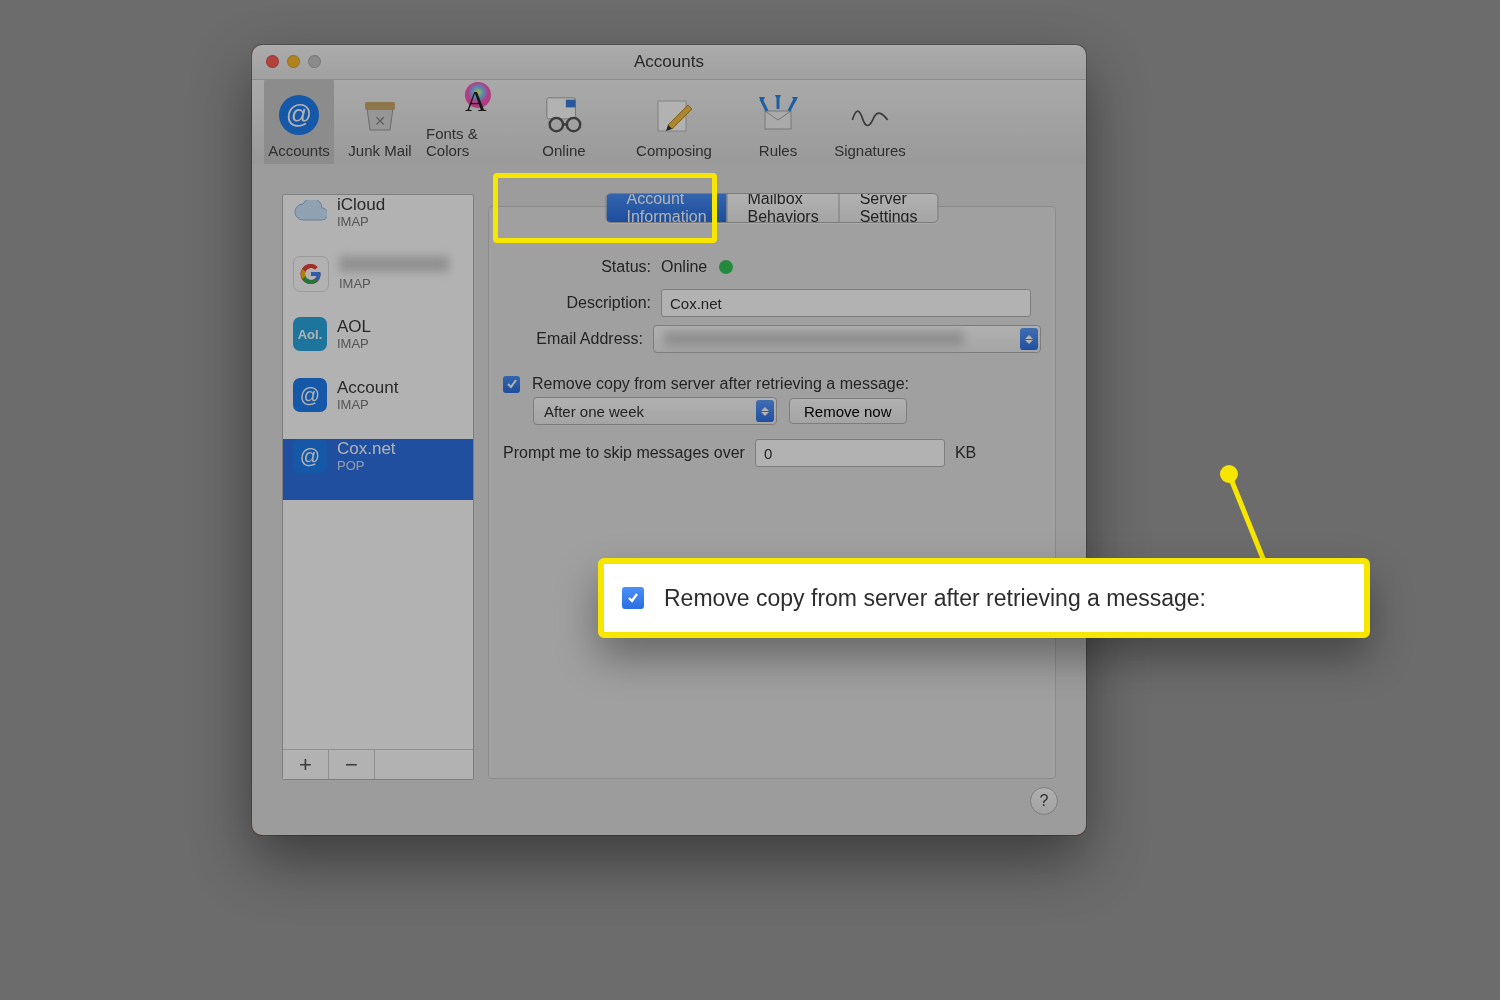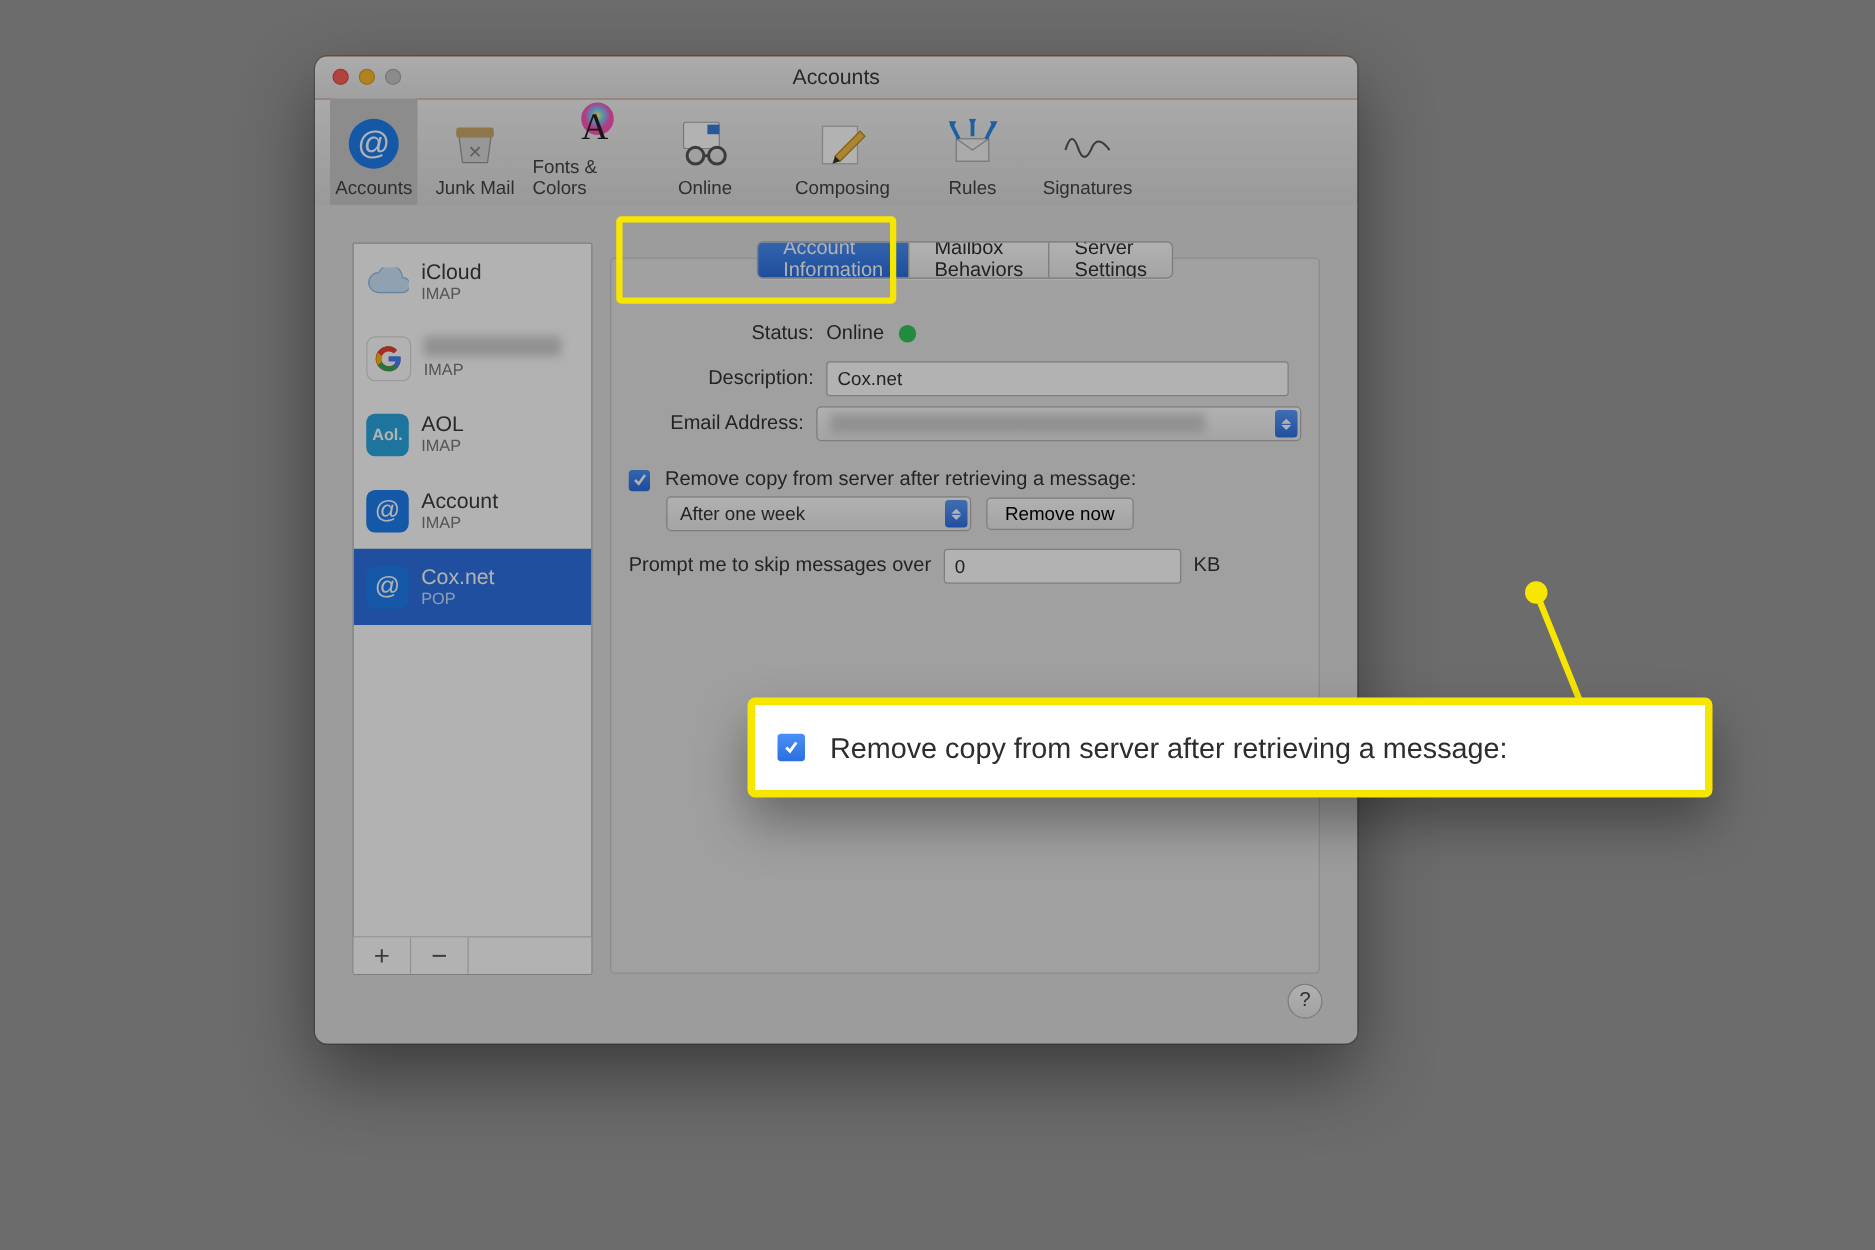--- a/index.html
+++ b/index.html
@@ -27,21 +27,21 @@
   .tb-item:nth-child(5){width:128px}
   .tb-item:nth-child(6){width:80px}
   .tb-item:nth-child(7){width:104px}
   .tb-item:nth-child(8){width:104px}
   .tb-item:nth-child(9){width:64px}
 
   
   .body{position:absolute;left:0;right:0;top:119px;bottom:0;background:#e0e0e0}
   .sidebar{position:absolute;left:30px;top:30px;width:190px;height:584px;background:#fff;border:1px solid #b5b5b5;border-radius:2px}
   .sb-list{position:absolute;inset:0 0 29px 0;overflow:hidden}
-  .sb-row{height:61px;display:flex;align-items:center;gap:10px;padding:0 10px;color:#3b3b3b}
+  .sb-row{height:61px;display:flex;align-items:flex-start;gap:10px;padding:0 10px;color:#3b3b3b}
   .sb-row.selected{background:#2f72e4;color:#fff}
   .sb-row .sb-ico{width:34px;height:34px;border-radius:7px;display:flex;align-items:center;justify-content:center;flex:0 0 34px}
   .sb-row .sb-txt{display:flex;flex-direction:column;line-height:1.15}
   .sb-row .sb-name{font-size:17px}
   .sb-row .sb-proto{font-size:13px;color:#7a7a7a}
   .sb-row.selected .sb-proto{color:#cfe0ff}
   .sb-foot{position:absolute;left:0;right:0;bottom:0;height:29px;border-top:1px solid #cfcfcf;display:flex;background:#fff}
   .sb-foot button{width:46px;border:none;border-right:1px solid #cfcfcf;background:#fff;font-size:22px;line-height:22px;color:#555;cursor:default;font-family:inherit}
   .sb-foot .spacer{flex:1}
 

